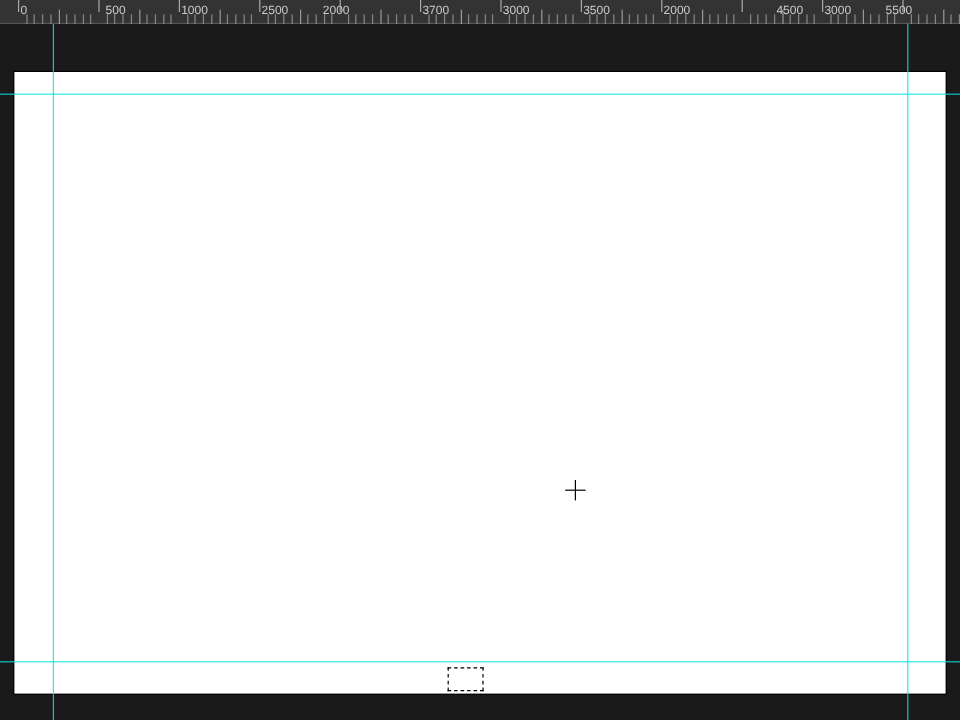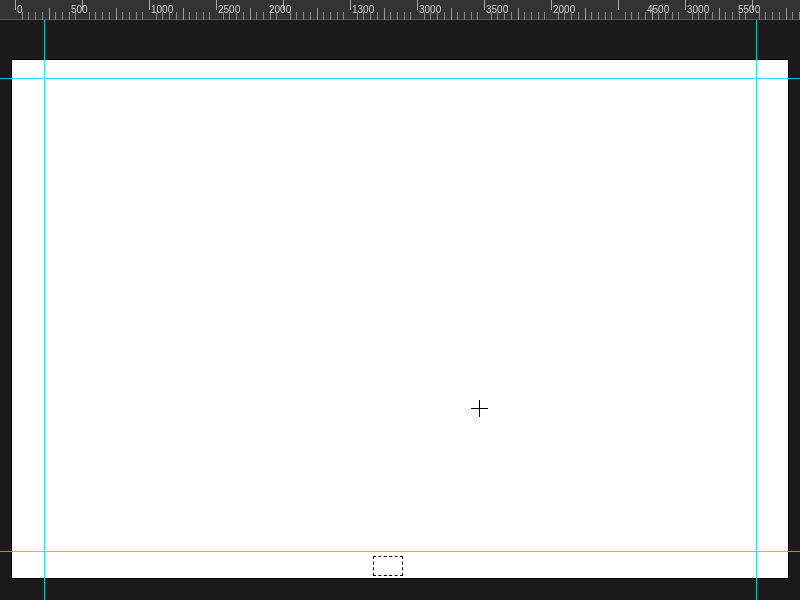--- a/index.html
+++ b/index.html
@@ -115,21 +115,21 @@
     <div class="ruler-tick-minor" style="left: 21.7px;"></div>
     <div class="ruler-tick-minor" style="left: 28.4px;"></div>
     <div class="ruler-tick-minor" style="left: 35.1px;"></div>
     <div class="ruler-tick-minor" style="left: 41.8px;"></div>
     <div class="ruler-tick-mid" style="left: 48.5px;"></div>
     <div class="ruler-tick-minor" style="left: 55.2px;"></div>
     <div class="ruler-tick-minor" style="left: 61.9px;"></div>
     <div class="ruler-tick-minor" style="left: 68.6px;"></div>
     <div class="ruler-tick-minor" style="left: 75.3px;"></div>
     <div class="ruler-tick-major" style="left: 82px;"></div>
-    <div class="ruler-label" style="left: 69px;">500</div>
+    <div class="ruler-label" style="left: 86px;">500</div>
     <div class="ruler-tick-minor" style="left: 88.7px;"></div>
     <div class="ruler-tick-minor" style="left: 95.4px;"></div>
     <div class="ruler-tick-minor" style="left: 102.1px;"></div>
     <div class="ruler-tick-minor" style="left: 108.8px;"></div>
     <div class="ruler-tick-mid" style="left: 115.5px;"></div>
     <div class="ruler-tick-minor" style="left: 122.2px;"></div>
     <div class="ruler-tick-minor" style="left: 128.9px;"></div>
     <div class="ruler-tick-minor" style="left: 135.6px;"></div>
     <div class="ruler-tick-minor" style="left: 142.3px;"></div>
     <div class="ruler-tick-major" style="left: 149px;"></div>
@@ -159,21 +159,21 @@
     <div class="ruler-tick-minor" style="left: 289.7px;"></div>
     <div class="ruler-tick-minor" style="left: 296.4px;"></div>
     <div class="ruler-tick-minor" style="left: 303.1px;"></div>
     <div class="ruler-tick-minor" style="left: 309.8px;"></div>
     <div class="ruler-tick-mid" style="left: 316.5px;"></div>
     <div class="ruler-tick-minor" style="left: 323.2px;"></div>
     <div class="ruler-tick-minor" style="left: 329.9px;"></div>
     <div class="ruler-tick-minor" style="left: 336.6px;"></div>
     <div class="ruler-tick-minor" style="left: 343.3px;"></div>
     <div class="ruler-tick-major" style="left: 350px;"></div>
-    <div class="ruler-label" style="left: 350px;">1300</div>
+    <div class="ruler-label" style="left: 350px;">3700</div>
     <div class="ruler-tick-minor" style="left: 356.7px;"></div>
     <div class="ruler-tick-minor" style="left: 363.4px;"></div>
     <div class="ruler-tick-minor" style="left: 370.1px;"></div>
     <div class="ruler-tick-minor" style="left: 376.8px;"></div>
     <div class="ruler-tick-mid" style="left: 383.5px;"></div>
     <div class="ruler-tick-minor" style="left: 390.2px;"></div>
     <div class="ruler-tick-minor" style="left: 396.9px;"></div>
     <div class="ruler-tick-minor" style="left: 403.6px;"></div>
     <div class="ruler-tick-minor" style="left: 410.3px;"></div>
     <div class="ruler-tick-major" style="left: 417px;"></div>

